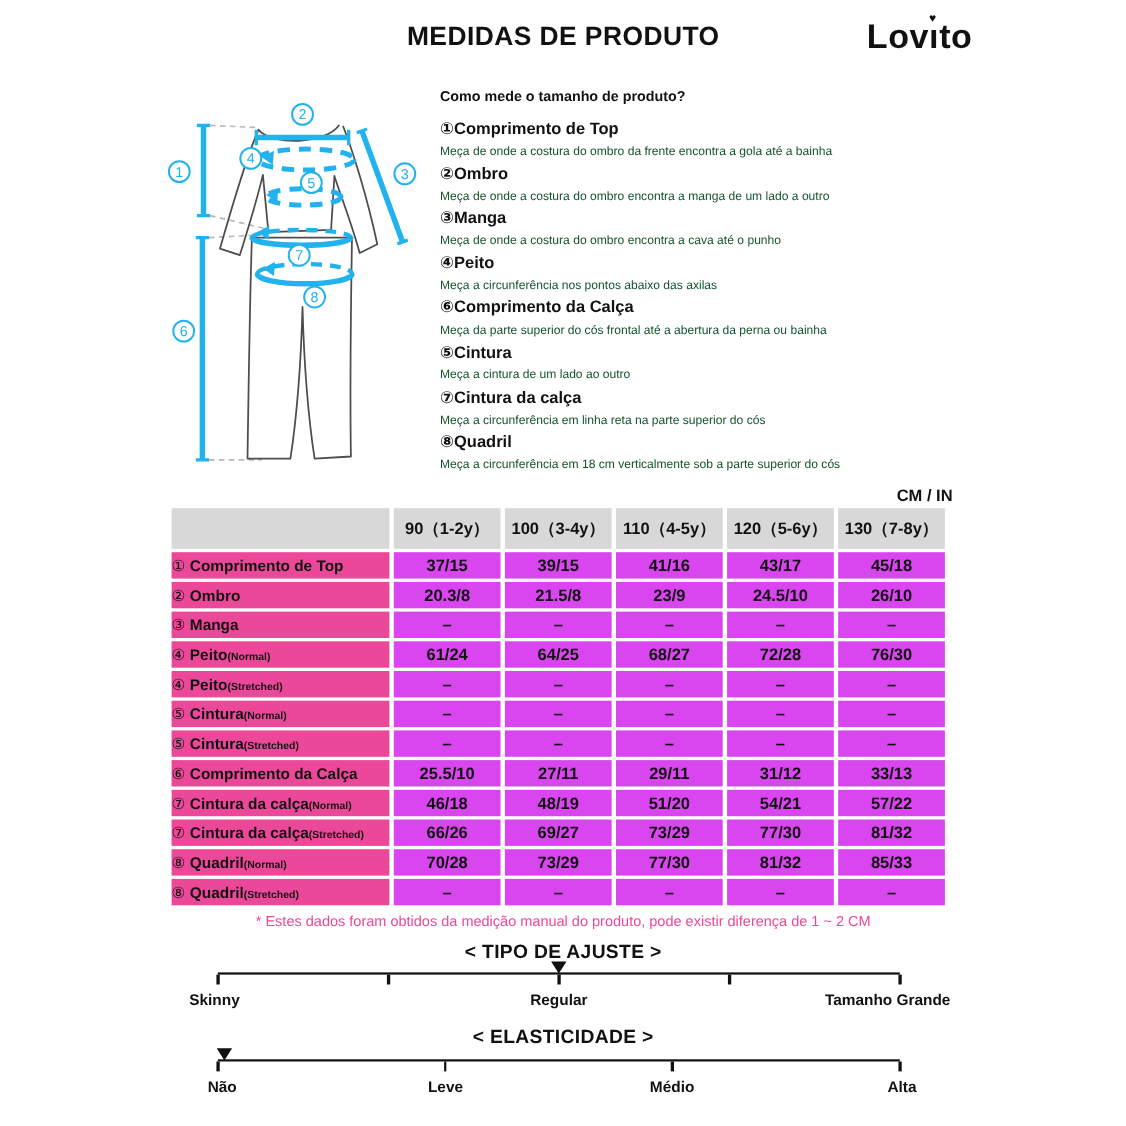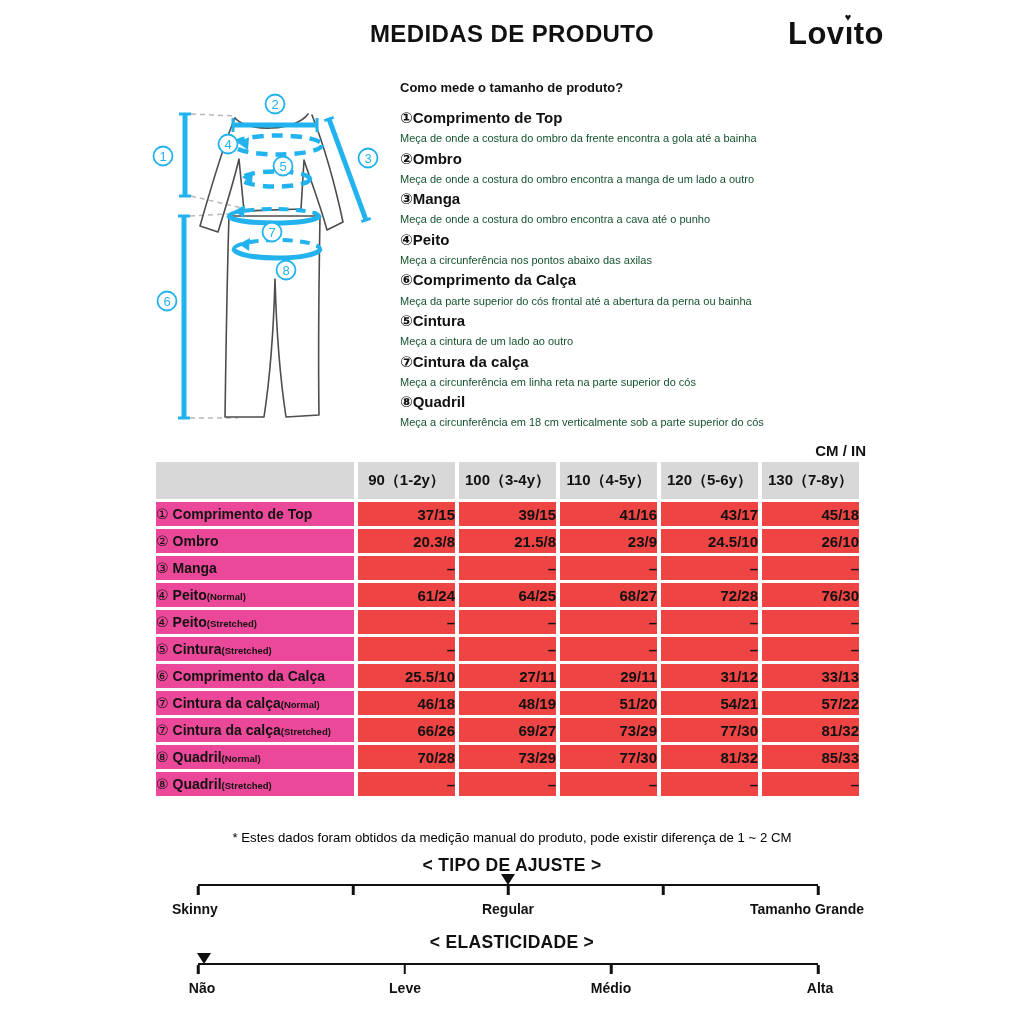--- a/index.html
+++ b/index.html
@@ -25,25 +25,25 @@
 
   
   table.size{position:absolute;left:152px;top:459px;border-collapse:separate;border-spacing:4px 3px;}
   table.size th,table.size td{padding:0;}
   table.size th{background:#d8d8d8;height:37px;font-size:15px;font-weight:bold;width:97px;}
   table.size th.corner{width:198px;}
   td.lbl{background:#ec4899;height:24px;font-size:14px;font-weight:bold;
          padding-left:10px;white-space:nowrap;}
   td.lbl .circ{font-weight:normal;font-size:14px;margin-right:4px;}
   td.lbl .sfx{font-size:9.5px;}
-  td.val{background:#ef4444;text-align:right;font-size:15px;font-weight:bold;}
+  td.val{background:#d946ef;text-align:center;font-size:15px;font-weight:bold;}
 
   
   .footnote{position:absolute;top:830px;left:0;width:100%;text-align:center;
-            font-size:13.2px;color:#000000;}
+            font-size:13.2px;color:#ec4899;}
 
   
   .scale-head{position:absolute;left:0;width:100%;text-align:center;
               font-size:17.5px;font-weight:bold;letter-spacing:.3px;}
   .scale-line{position:absolute;left:198px;width:620px;height:10px;border-top:2.5px solid #101010;}
   .tick{position:absolute;top:0;width:2.5px;height:9px;background:#101010;transform:translateX(-50%);}
   .marker{position:absolute;top:-12px;transform:translateX(-50%);width:0;height:0;
           border-left:7px solid transparent;border-right:7px solid transparent;
           border-top:11px solid #101010;}
   .scale-label{position:absolute;font-size:14px;font-weight:bold;white-space:nowrap;}
@@ -215,20 +215,28 @@
         </tr>
         <tr>
           <td class="lbl"><span class="circ">④</span>Peito<span class="sfx">(Stretched)</span></td>
           <td class="val">–</td>
           <td class="val">–</td>
           <td class="val">–</td>
           <td class="val">–</td>
           <td class="val">–</td>
         </tr>
         <tr>
+          <td class="lbl"><span class="circ">⑤</span>Cintura<span class="sfx">(Normal)</span></td>
+          <td class="val">–</td>
+          <td class="val">–</td>
+          <td class="val">–</td>
+          <td class="val">–</td>
+          <td class="val">–</td>
+        </tr>
+        <tr>
           <td class="lbl"><span class="circ">⑤</span>Cintura<span class="sfx">(Stretched)</span></td>
           <td class="val">–</td>
           <td class="val">–</td>
           <td class="val">–</td>
           <td class="val">–</td>
           <td class="val">–</td>
         </tr>
         <tr>
           <td class="lbl"><span class="circ">⑥</span>Comprimento da Calça</td>
           <td class="val">25.5/10</td>

